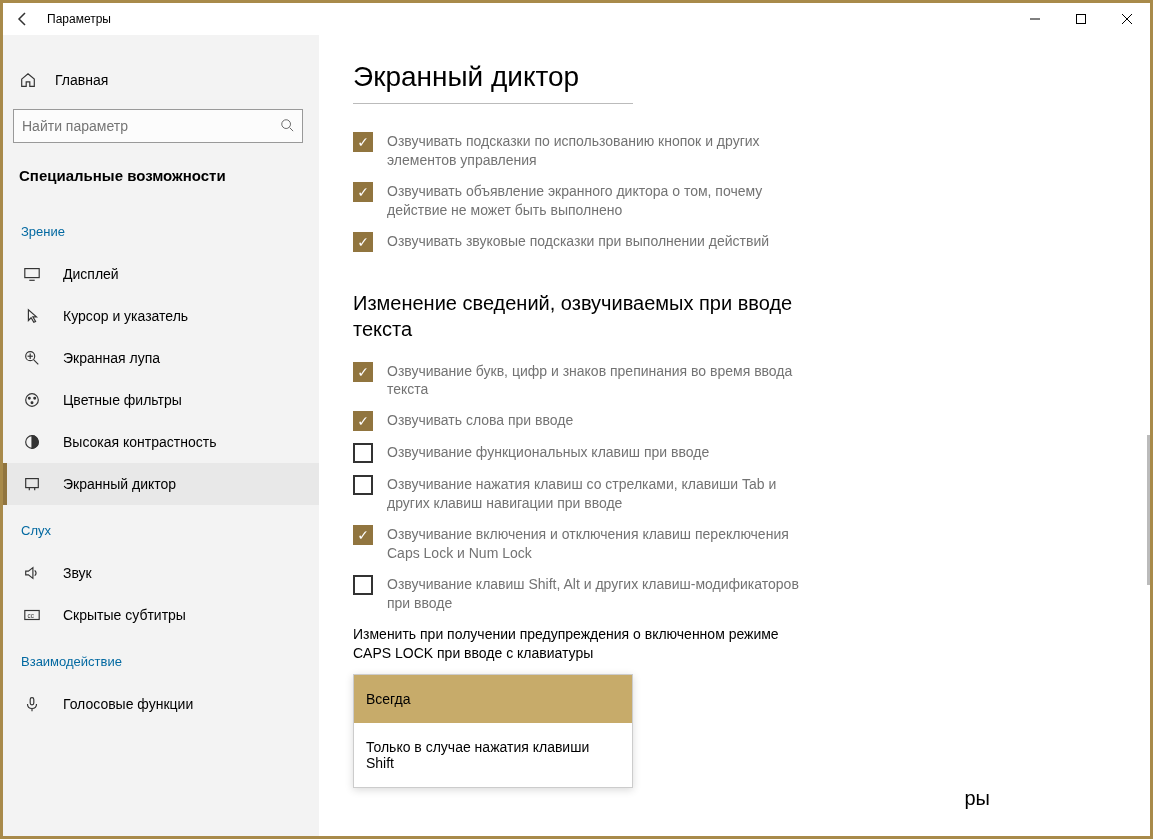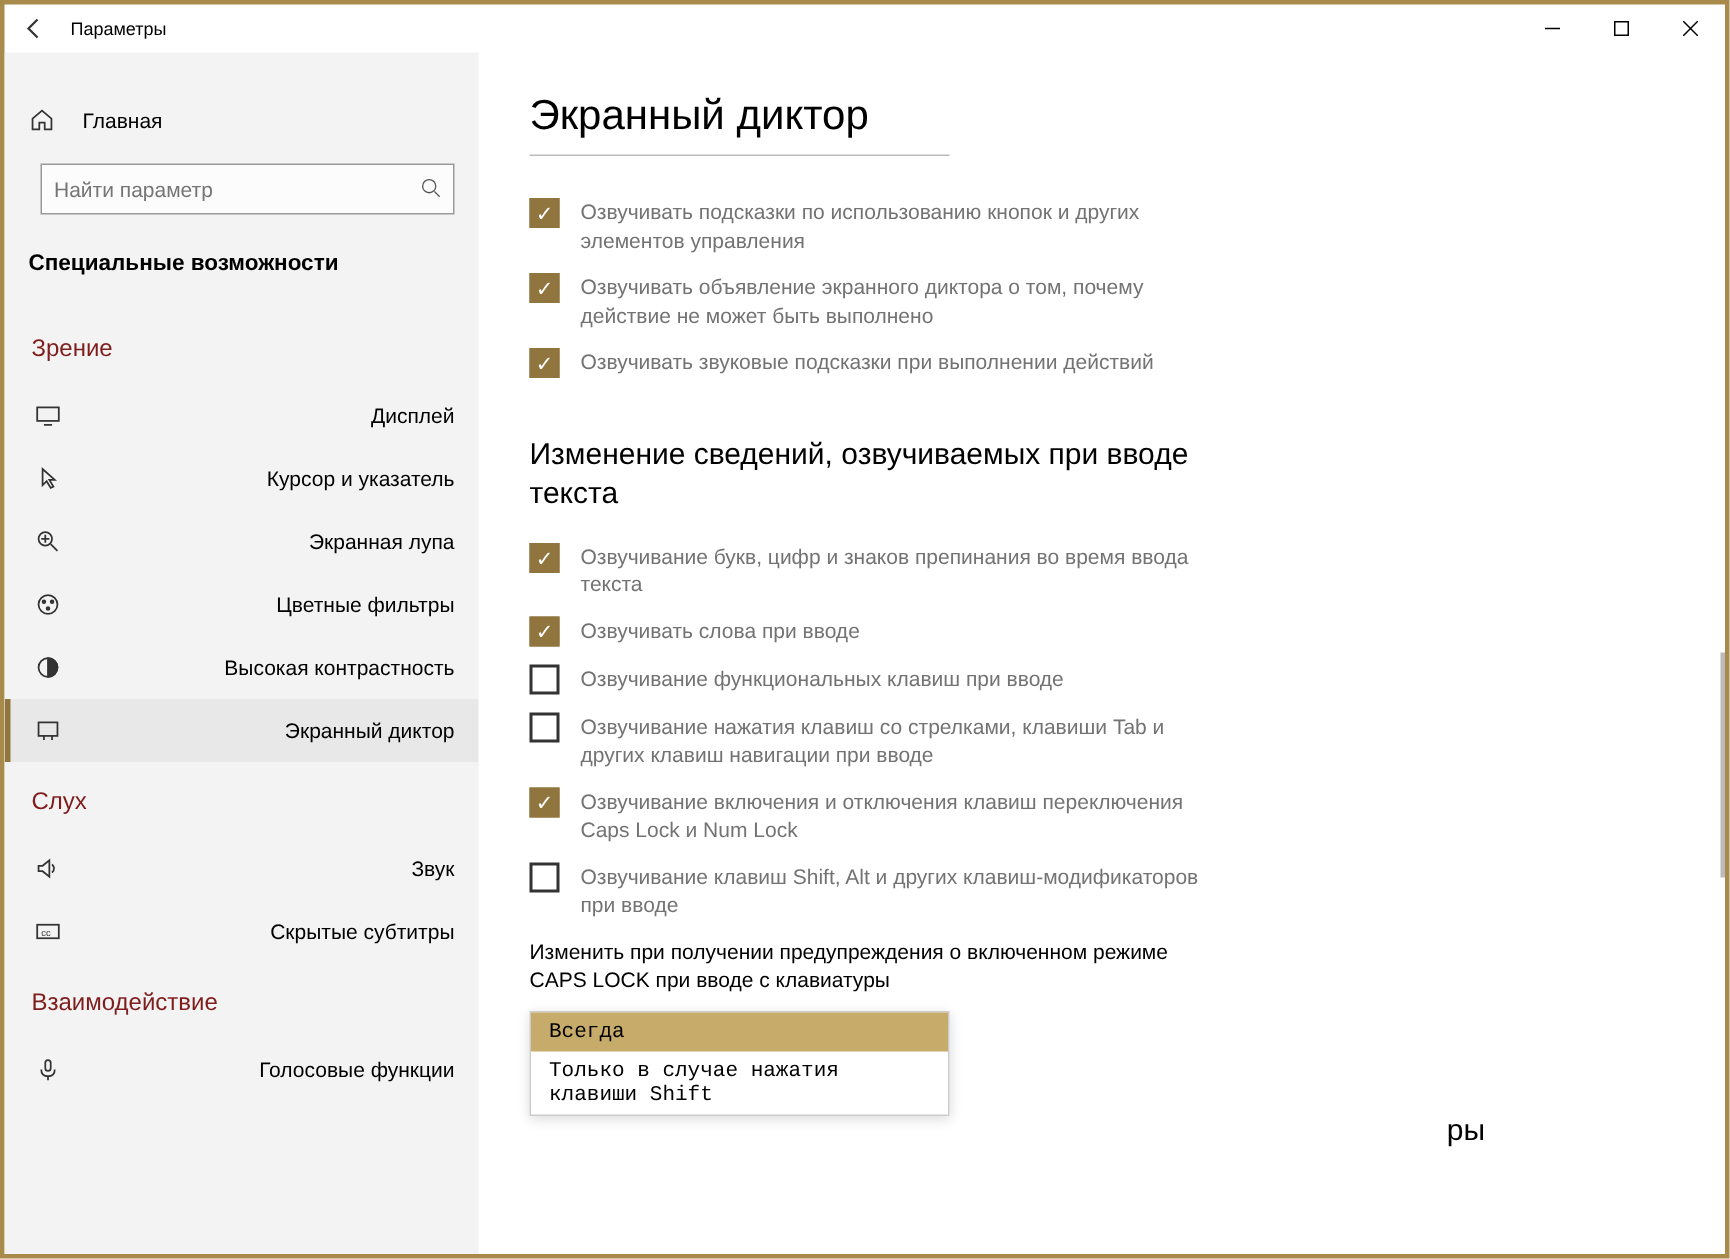--- a/index.html
+++ b/index.html
@@ -6,40 +6,40 @@
   body { width: 1153px; height: 839px; overflow: hidden; background: #fff; border: 3px solid #a88a4a; position: relative; }
   .titlebar { height: 32px; display: flex; align-items: center; padding-left: 0; }
   .back-btn { width: 40px; height: 32px; display: flex; align-items: center; justify-content: center; font-size: 16px; }
   .title { font-size: 12px; margin-left: 4px; color: #000; }
   .win-controls { position: absolute; top: 0; right: 0; display: flex; }
   .win-btn { width: 46px; height: 32px; display: flex; align-items: center; justify-content: center; font-size: 13px; }
   .layout { display: flex; height: calc(100% - 32px); }
   .sidebar { width: 316px; background: #f3f3f3; padding-top: 28px; overflow-y: auto; }
   .sidebar-home { display: flex; align-items: center; padding: 8px 16px; gap: 18px; font-size: 14px; cursor: pointer; }
   .sidebar-home svg { width: 18px; height: 18px; }
-  .search-box { margin: 12px 16px 24px 24px; height: 34px; border: 1px solid #999; background: #fcfcfc; display: flex; align-items: center; padding: 0 8px; }
+  .search-box { margin: 12px 16px 24px 10px; height: 34px; border: 1px solid #999; background: #fcfcfc; display: flex; align-items: center; padding: 0 8px; }
   .search-box input { flex: 1; border: none; outline: none; background: transparent; font-size: 14px; color: #666; }
   .search-icon { font-size: 14px; color: #555; }
   .sidebar-header { padding: 0 16px 22px 16px; font-weight: 600; font-size: 15px; }
-  .section-label { padding: 18px 16px 14px 18px; font-size: 16px; color: #7f1d1d; }
-  .nav-item { display: flex; align-items: center; padding: 12px 16px 12px 20px; gap: 22px; font-size: 14px; cursor: pointer; position: relative; justify-content: space-between; }
+  .section-label { padding: 18px 16px 14px 18px; font-size: 13px; color: #0369a1; }
+  .nav-item { display: flex; align-items: center; padding: 12px 16px 12px 20px; gap: 22px; font-size: 14px; cursor: pointer; position: relative; }
   .nav-item.active::before { content: ""; position: absolute; left: 0; top: 0; bottom: 0; width: 4px; background: #91753f; }
   .nav-item.active { background: #e8e8e8; }
   .nav-icon { width: 18px; height: 18px; display: flex; align-items: center; justify-content: center; }
   .nav-icon svg { width: 18px; height: 18px; stroke: #333; fill: none; stroke-width: 1.3; }
   .main { flex: 1; padding: 26px 60px 0 34px; overflow-y: auto; position: relative; }
   .page-title { font-size: 28px; font-weight: 350; padding-bottom: 10px; border-bottom: 1px solid #bbb; width: 280px; margin-bottom: 28px; }
   .check-row { display: flex; align-items: flex-start; gap: 14px; margin-bottom: 12px; max-width: 450px; }
   .checkbox { width: 20px; height: 20px; border: 2px solid #333; flex-shrink: 0; display: flex; align-items: center; justify-content: center; cursor: pointer; }
   .checkbox.checked { background: #91753f; border-color: #91753f; color: #fff; font-size: 14px; }
   .check-label { font-size: 14px; line-height: 1.35; color: #737373; }
   .subheading { font-size: 20px; font-weight: 400; margin: 38px 0 20px 0; max-width: 460px; line-height: 1.3; }
   .plain-text { font-size: 14px; max-width: 450px; line-height: 1.4; margin-top: 12px; margin-bottom: 6px; }
   .dropdown-open { margin-top: 10px; width: 280px; border: 1px solid #ccc; box-shadow: 0 2px 8px rgba(0,0,0,0.15); background: #fff; position: relative; z-index: 10; }
-  .dd-option { padding: 5px 12px; font-size: 14px; cursor: pointer; font-family: Liberation Mono, monospace; }
+  .dd-option { padding: 16px 12px; font-size: 14px; cursor: pointer; }
   .dd-option.selected { background: #c7ab6a; }
   .behind-text { font-size: 20px; color: #000; margin-top: -1px; text-align: right; padding-right: 100px; margin-bottom: 18px; }
   .scrollbar-stub { position: absolute; right: 0; top: 400px; width: 3px; height: 150px; background: #bbb; }
 </style>
 </head>
 <body>
 
 <div class="titlebar">
   <div class="back-btn">
     <svg viewBox="0 0 16 16" width="16" height="16">

